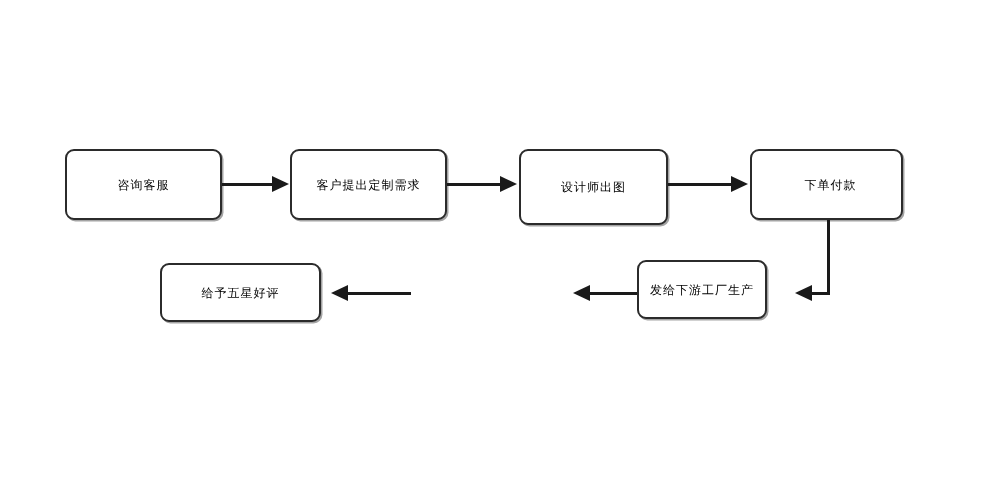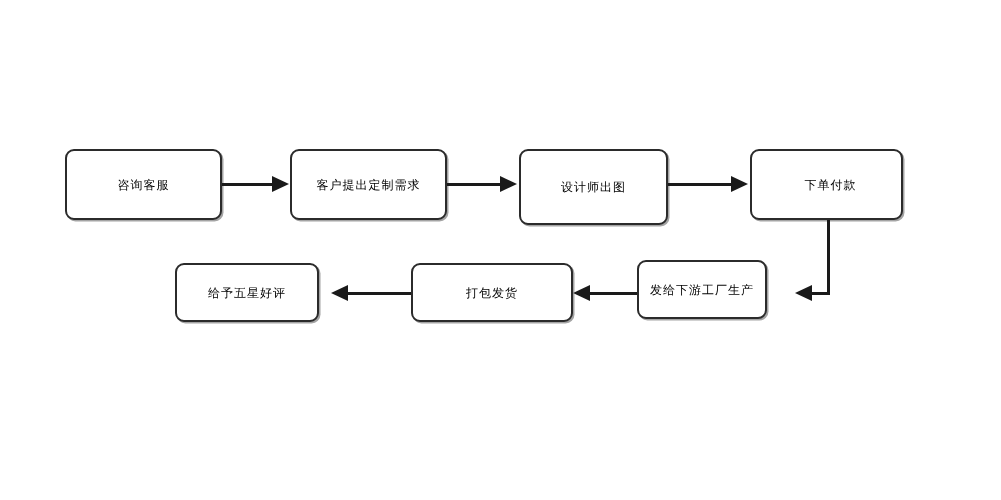--- a/index.html
+++ b/index.html
@@ -120,24 +120,21 @@
   <div class="conn-line conn-h" style="left:810px; top:292px; width:20px;"></div>
   <div class="arrow-head arrow-left" style="left:795px; top:285px;"></div>
 
   <div class="flow-box" style="left:637px; top:260px; width:130px; height:59px;">
     <span class="box-label">发给下游工厂生产</span>
   </div>
 
   <div class="conn-line conn-h" style="left:589px; top:292px; width:48px;"></div>
   <div class="arrow-head arrow-left" style="left:573px; top:285px;"></div>
 
-  <div class="flow-box" style="left:411px; top:263px; width:162px; height:59px;">
-    <span class="box-label">打包发货</span>
-  </div>
 
   <div class="conn-line conn-h" style="left:347px; top:292px; width:64px;"></div>
   <div class="arrow-head arrow-left" style="left:331px; top:285px;"></div>
 
-  <div class="flow-box" style="left:175px; top:263px; width:144px; height:59px;">
+  <div class="flow-box" style="left:160px; top:263px; width:161px; height:59px;">
     <span class="box-label">给予五星好评</span>
   </div>
 
 </div>
 
 </body></html>

